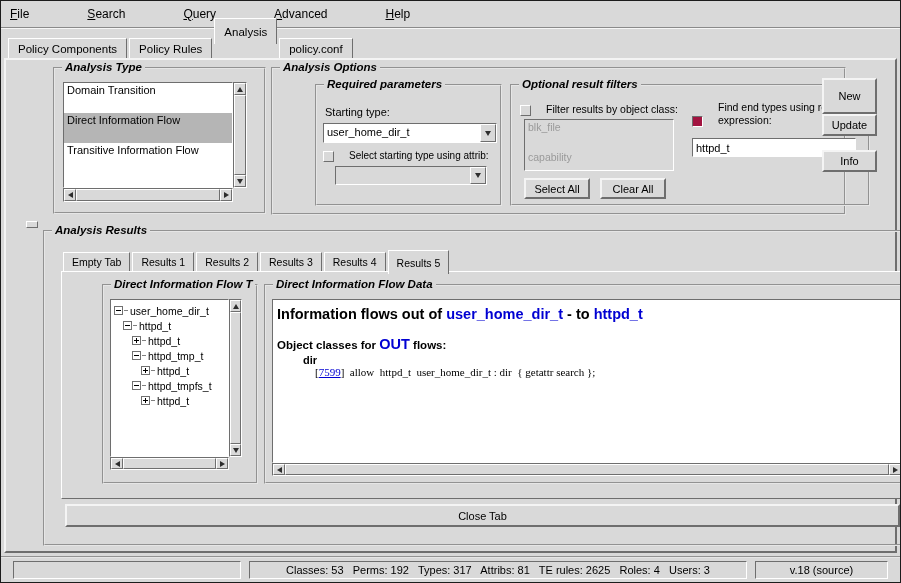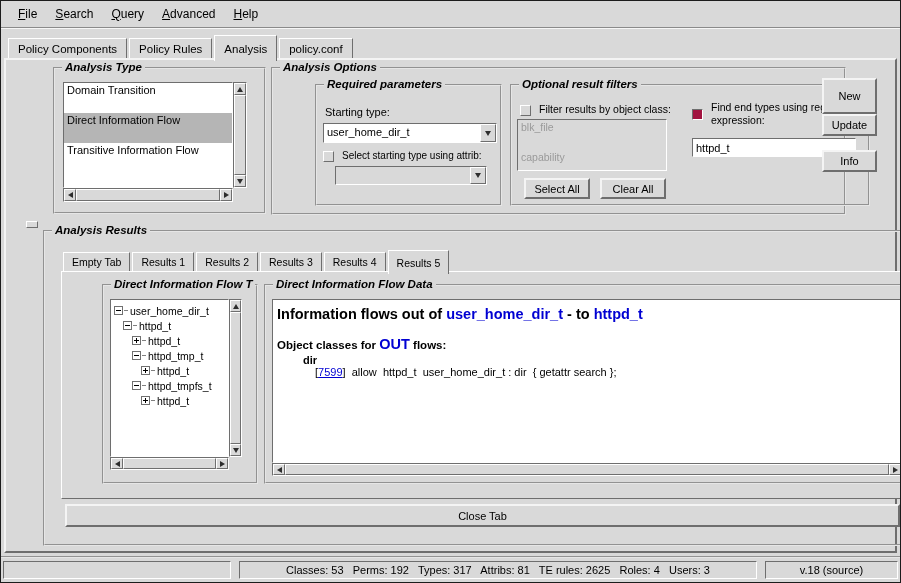--- a/index.html
+++ b/index.html
@@ -5,33 +5,33 @@
   * { box-sizing: border-box; margin:0; padding:0; }
   html,body { background:#808080; }
   body { font-family:"Liberation Sans", sans-serif; font-size:11px; color:#000; }
 
   .window{ position:relative; width:901px; height:583px; background:#d9d9d9;
            border:1px solid #1c1c1c; overflow:hidden; }
   .dn1 { border:1px solid; border-color:#6e6e6e #ffffff #ffffff #6e6e6e; }
 
   
   .menubar{ position:absolute; top:0; left:0; right:0; height:27px; display:flex;
-            align-items:center; padding-left:8px; background:#d9d9d9;
-            border-bottom:1px solid #8a8a8a; box-shadow:0 1px 0 #f6f6f6; }
+            align-items:center; padding-left:0; background:#d9d9d9;
+            border-bottom:1px solid #8a8a8a; box-shadow:0 1px 0 #f6f6f6;gap:40px; }
   .menu-item{ padding:3px 9px; font-size:12px; cursor:pointer; }
   .menu-item .mn{ text-decoration:underline; }
 
   
   .main-tabs{ position:absolute; top:34px; left:7px; height:26px; display:flex;
               align-items:flex-end; z-index:3; }
   .mtab{ height:20px; margin-bottom:3px; margin-right:2px; padding:0 9px;
          display:flex; align-items:center; font-size:11.5px; background:#d9d9d9;
          border:1px solid; border-color:#ffffff #6e6e6e #d9d9d9 #ffffff; border-bottom:none;
          cursor:pointer; }
-  .mtab.active{ height:26px; margin-bottom:0; z-index:4; }
+  .mtab.active{ height:26px; margin-bottom:17px; z-index:4; }
 
   .page{ position:absolute; left:3px; top:57px; width:893px; height:495px;
          background:#d9d9d9; border:2px solid; border-color:#f4f4f4 #6e6e6e #6e6e6e #f4f4f4; }
 
   
   .group{ position:absolute; border:2px groove #e6e6e6;margin-left:32px; }
   .gtitle{ position:absolute; top:-8px; left:7px; background:#d9d9d9; padding:0 3px;
            font-style:italic; font-weight:bold; font-size:11.5px; white-space:nowrap; }
 
   
@@ -60,21 +60,21 @@
   .combo{ position:absolute; display:flex; background:#fff; height:20px; }
   .combo .val{ flex:1; font-size:11px; padding:2px 3px; white-space:nowrap; overflow:hidden; }
   .combo .cbtn{ flex:none; width:16px; background:#d9d9d9; display:flex; align-items:center;
                 justify-content:center; border:1px solid; border-color:#ffffff #6e6e6e #6e6e6e #ffffff; cursor:pointer; }
   .combo.disabled{ background:#d9d9d9; }
   .entry{ position:absolute; background:#fff; height:19px; }
   .entry input{ width:100%; height:100%; border:none; outline:none; background:transparent;
                 font-family:"Liberation Sans",sans-serif; font-size:11px; padding:0 3px; }
 
   
-  .checkrow{ position:absolute; display:flex; align-items:center; gap:8px; cursor:pointer; }
+  .checkrow{ position:absolute; display:flex; align-items:flex-end; gap:15px; cursor:pointer; }
   .checkrow .cklabel{ font-size:10.5px; line-height:13px; }
   .check{ flex:none; width:11px; height:11px; margin-top:1px; background:#d9d9d9;
           border:1px solid; border-color:#ffffff #6e6e6e #6e6e6e #ffffff; }
   .check.checked{ background:var(--check_selected,#a21440);
           border-color:#6e6e6e #ffffff #ffffff #6e6e6e; }
 
   
   .btn{ position:absolute; background:#d9d9d9; border:2px solid;
         border-color:#f4f4f4 #6e6e6e #6e6e6e #f4f4f4; display:flex; align-items:center;
         justify-content:center; font-size:11px; cursor:pointer; }
@@ -104,26 +104,26 @@
   .tbox.plus::after{ content:""; position:absolute; top:1px; bottom:1px; left:3px; width:1px; background:#000; }
   .tline{ flex:none; width:4px; height:1px; background:#808080; margin-right:2px; }
 
   
   .flow-text{ position:absolute; background:#fff; overflow:hidden; padding:6px 4px; }
   .ft-heading{ font-size:14.5px; font-weight:bold; white-space:pre; }
   .ft-heading .blue, .ft-classes .out{ color:var(--type_blue,#0000d2); }
   .ft-classes{ margin-top:14px; font-size:11.5px; font-weight:bold; white-space:pre; }
   .ft-classes .out{ font-size:14.5px; }
   .ft-objclass{ margin-top:2px; margin-left:26px; font-size:11px; font-weight:bold; }
-  .ft-rule{ margin-left:38px; font-family:Liberation Sans, sans-serif; font-size:11px; white-space:pre; }
+  .ft-rule{ margin-left:38px; font-family:Liberation Serif, serif; font-size:11px; white-space:pre; }
   .rule-link{ color:var(--link_blue,#0000d2); text-decoration:underline; cursor:pointer; }
 
   
   .statusbar{ position:absolute; left:0; right:0; bottom:0; height:26px; background:#d9d9d9;
-              border-top:2px groove #e6e6e6; display:flex; align-items:center; padding:0 2px; gap:8px; }
+              border-top:2px groove #e6e6e6; display:flex; align-items:center; padding:0 12px; gap:8px; }
   .scell{ height:18px; border:1px solid; border-color:#6e6e6e #ffffff #ffffff #6e6e6e;
           display:flex; align-items:center; justify-content:center; font-size:11px; white-space:pre; }
   .scell.left{ width:228px; } .scell.mid{ flex:1; } .scell.right{ width:133px; }
 
   .label{ position:absolute; font-size:11px; white-space:nowrap; }
 </style>
 </head>
 <body>
 
 <div class="window">
@@ -196,21 +196,21 @@
         </div>
       </div>
 
       <div class="group" style="left:205px; top:15px; width:360px; height:122px;">
         <div class="gtitle">Optional result filters</div>
 
         <div class="checkrow" style="left:8px; top:17px; width:168px;">
           <div class="check"></div>
           <div class="cklabel">Filter results by object class:</div>
         </div>
-        <div class="listbox disabled dn1" style="left:5px; top:33px; width:150px; height:52px;">
+        <div class="listbox disabled dn1" style="left:12px; top:33px; width:150px; height:52px;">
           <div class="lb-item">blk_file</div>
           <div class="lb-item">capability</div>
         </div>
         <div class="btn" style="left:12px; top:92px; width:66px; height:21px;">Select All</div>
         <div class="btn" style="left:88px; top:92px; width:66px; height:21px;">Clear All</div>
 
         <div class="checkrow" style="left:180px; top:15px; width:170px;">
           <div class="check checked"></div>
           <div class="cklabel">Find end types using regular expression:</div>
         </div>

